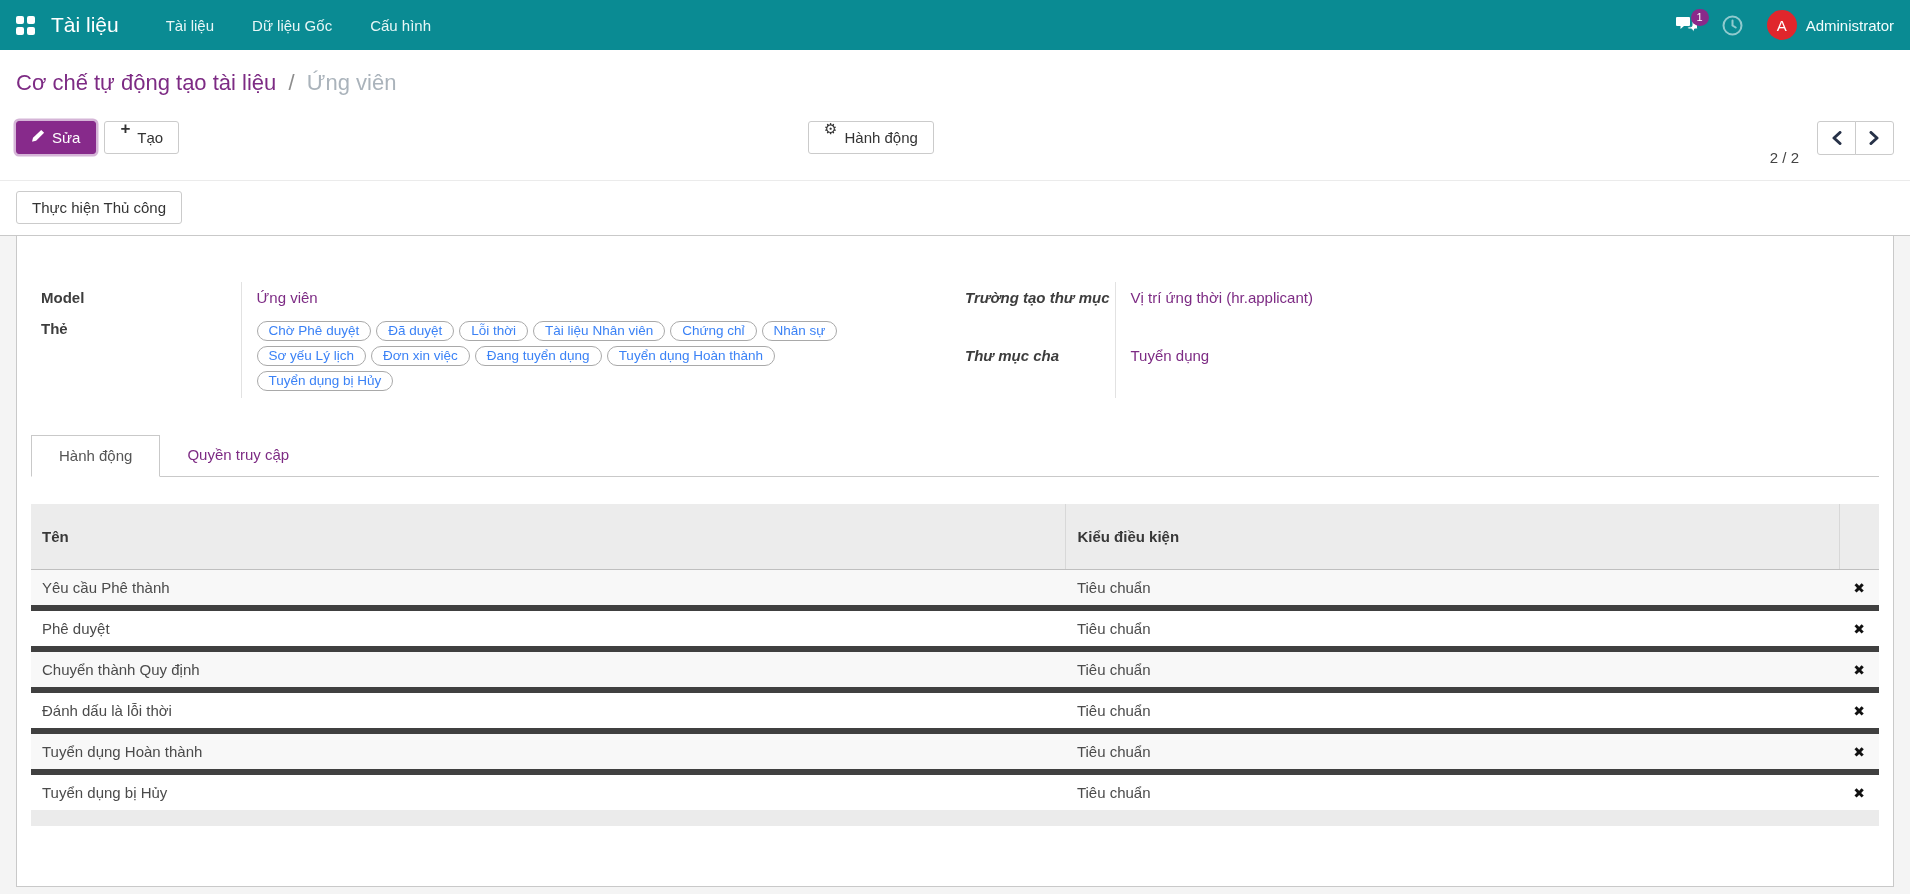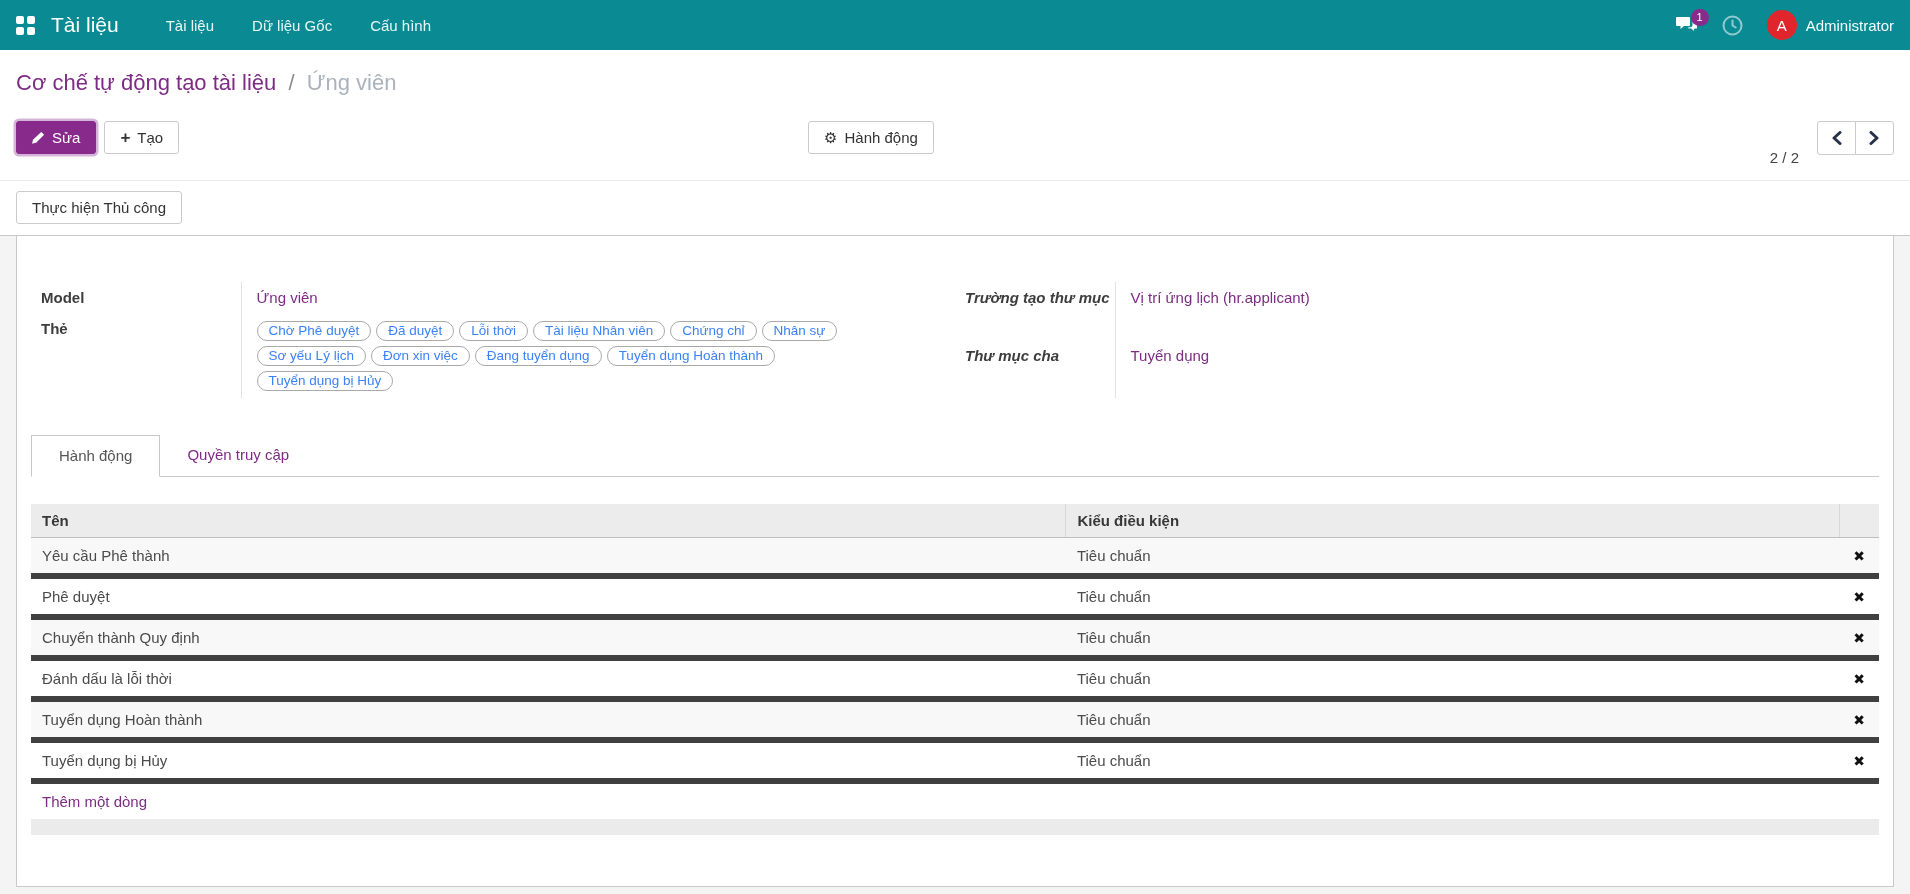--- a/index.html
+++ b/index.html
@@ -22,21 +22,21 @@
   .avatar { width:30px; height:30px; border-radius:50%; background:#e0262c; color:#fff;
     display:flex; align-items:center; justify-content:center; font-size:15px; }
   .user-name { color:#f2fdfd; font-size:15px; }
 
   
   .breadcrumb { padding:20px 16px 4px; font-size:22px; }
   .bc-parent { color:#7d2b84; cursor:pointer; }
   .bc-sep { color:#8d8d8d; margin:0 6px; }
   .bc-current { color:#aab3bb; }
   .cp-buttons { display:flex; align-items:center; padding:9px 16px 14px; position:relative; }
-  .btn { display:inline-flex; align-items:center; gap:7px; font-size:15px; border-radius:3px;
+  .btn { display:inline-flex; align-items:flex-start; gap:7px; font-size:15px; border-radius:3px;
     padding:7px 15px; cursor:pointer; border:1px solid #cbcbcb; background:#fff; color:#333;
     font-family:inherit; }
   .btn-primary { background:#872a8b; border-color:#872a8b; color:#fff;
     box-shadow:0 0 0 2.5px rgba(135,42,139,.35); }
   .btn + .btn { margin-left:8px; }
   .plus-glyph { font-weight:700; font-size:17px; line-height:0; }
   .gear-glyph { font-size:15px; line-height:0; font-family:"DejaVu Sans",sans-serif; }
   .action-btn { position:absolute; left:800px; }
   .pager { margin-left:auto; display:flex; align-items:center; }
   .pager-count { font-size:15px; color:#444; margin-right:18px;margin-top:40px; }
@@ -70,21 +70,21 @@
 
   
   .tabs { margin-top:37px; border-bottom:1px solid #c9c9c9; display:flex; padding-left:0; }
   .tab { font-size:15px; padding:11px 27px 12px; cursor:pointer; margin-bottom:-1px; }
   .tab.active { background:#fff; border:1px solid #c9c9c9; border-bottom:1px solid #fff; color:#555; }
   .tab.inactive { color:#7d2b84; }
 
   
   .list-table { width:100%; border-collapse:collapse; margin-top:27px; }
   .list-table th { background:#ececec; text-align:left; font-size:15px; color:#383838;
-    padding:8px 11px; border-bottom:1px solid #bfbfbf; border-right:1px solid #d8d8d8; }
+    padding:24px 11px; border-bottom:1px solid #bfbfbf; border-right:1px solid #d8d8d8; }
   .list-table th:last-child { border-right:none; }
   .col-name { width:56%; }
   .col-del { width:40px; }
   .list-table td { font-size:15px; color:#4b4b4b; padding:9px 11px; border-top:6px solid #404040; }
   .list-table tbody tr:first-child td { border-top:none; }
   .list-table tbody tr:nth-child(odd) { background:#f8f8f8; }
   .del-btn { background:none; border:none; font-size:14px; color:#111; cursor:pointer;
     font-family:"DejaVu Sans",sans-serif; line-height:1; }
   .td-del { text-align:center; }
   .add-row td { background:#fff; }
@@ -214,21 +214,21 @@
                 <span class="tag">Tuyển dụng bị Hủy</span>
 
             </div>
           </div>
         </div>
       </div>
       <div class="group group-right">
         <div class="g-row">
           <div class="g-label">Trường tạo thư mục</div>
           <div class="g-value">
-            <span class="link">Vị trí ứng lịch (hr.applicant)</span>
+            <span class="link">Vị trí ứng thời (hr.applicant)</span>
           </div>
         </div>
         <div class="g-row">
           <div class="g-label">Thư mục cha</div>
           <div class="g-value">
             <span class="link">Tuyển dụng</span>
           </div>
         </div>
       </div>
     </div>
@@ -289,24 +289,19 @@
           </tr>
 
           <tr>
             <td>Tuyển dụng bị Hủy</td>
             <td>Tiêu chuẩn</td>
             <td class="td-del">
               <button class="del-btn">✖</button>
             </td>
           </tr>
 
-        <tr class="add-row">
-          <td colspan="3">
-            <span class="link">Thêm một dòng</span>
-          </td>
-        </tr>
       </tbody>
     </table>
     <div class="table-footer"></div>
 
   </div>
   <div class="bottom-strip"></div>
 </div>
 
 </body></html>

